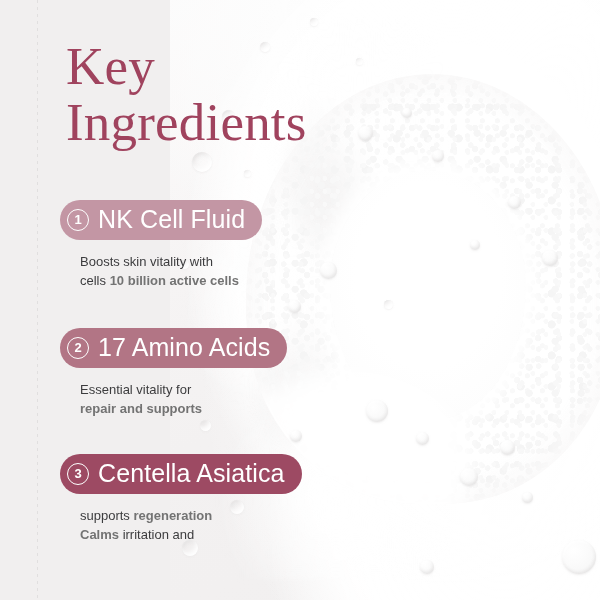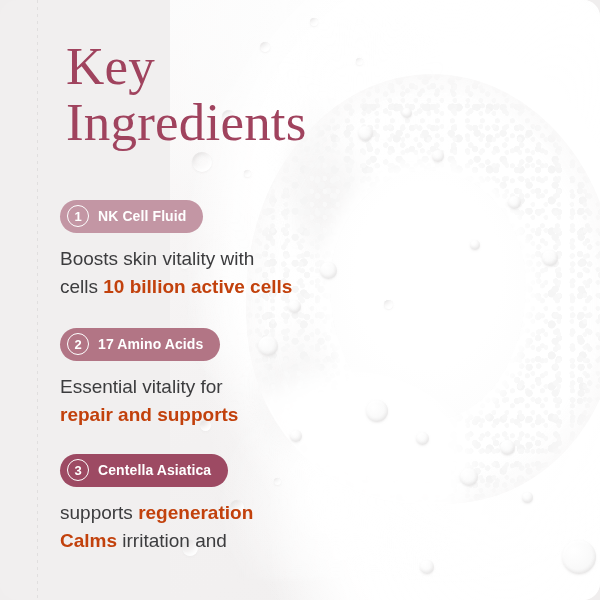--- a/index.html
+++ b/index.html
@@ -10,21 +10,20 @@
     overflow:hidden;
     background:#f0eeee;
     font-family:"Liberation Sans", sans-serif;
   }
 
   #canvas {
     position:relative;
     width:600px; height:600px;
     background:#f1efef;
     overflow:hidden;
-    border-radius:17px;
   }
 
   
   .milk-photo {
     position:absolute;
     top:0; right:0;
     width:430px; height:600px;
     overflow:hidden;
   }
   .milk-base {
@@ -196,36 +195,36 @@
     border:1.6px solid #ffffff;
     display:flex;
     align-items:center;
     justify-content:center;
     font-size:13px;
     font-weight:600;
     color:#ffffff;
     line-height:1;
   }
   .pill-label {
-    font-size:14px;
-    font-weight:700;
+    font-size:25px;
+    font-weight:400;
     color:#ffffff;
     letter-spacing:0.1px;
   }
 
   .desc {
     margin-top:12px;
-    margin-left:0;
-    font-size:19px;
+    margin-left:20px;
+    font-size:13px;
     line-height:1.48;
     color:#3c3c3e;
     font-weight:400;
   }
   .desc .ln { display:block; }
-  .desc .em { font-weight:700; color:#c2410c; }
+  .desc .em { font-weight:700; color:#737373; }
 
   
   .tint1 { background:#c396a4; }
   .tint2 { background:#b27585; }
   .tint3 { background:#9d4a63; }
 </style>
 </head>
 <body>
 
 <div id="canvas">

